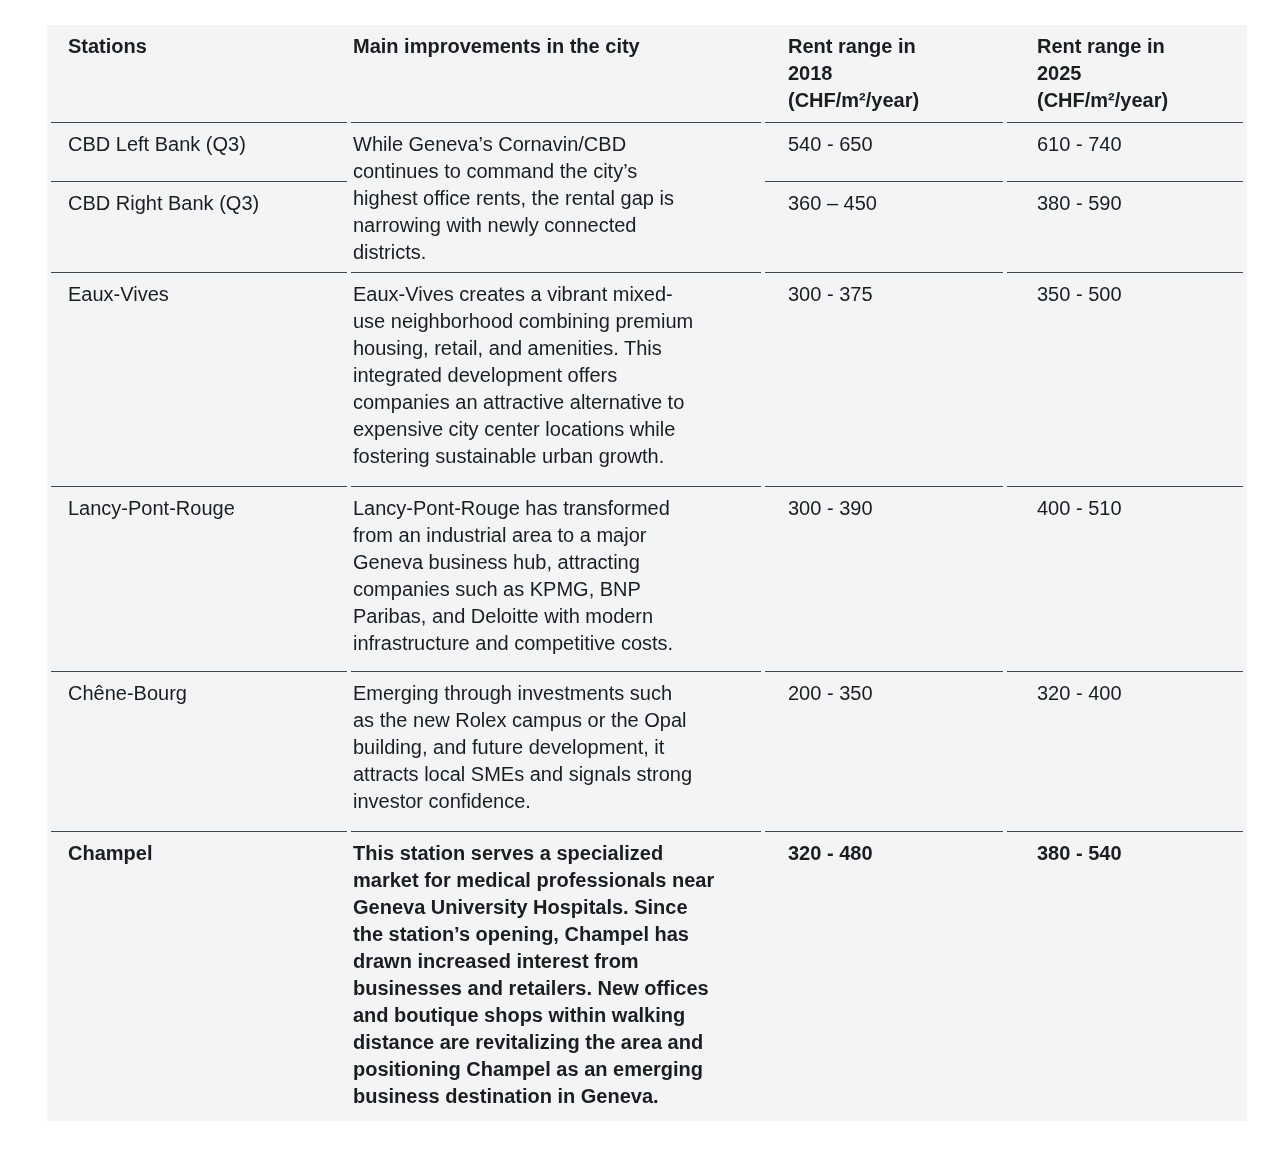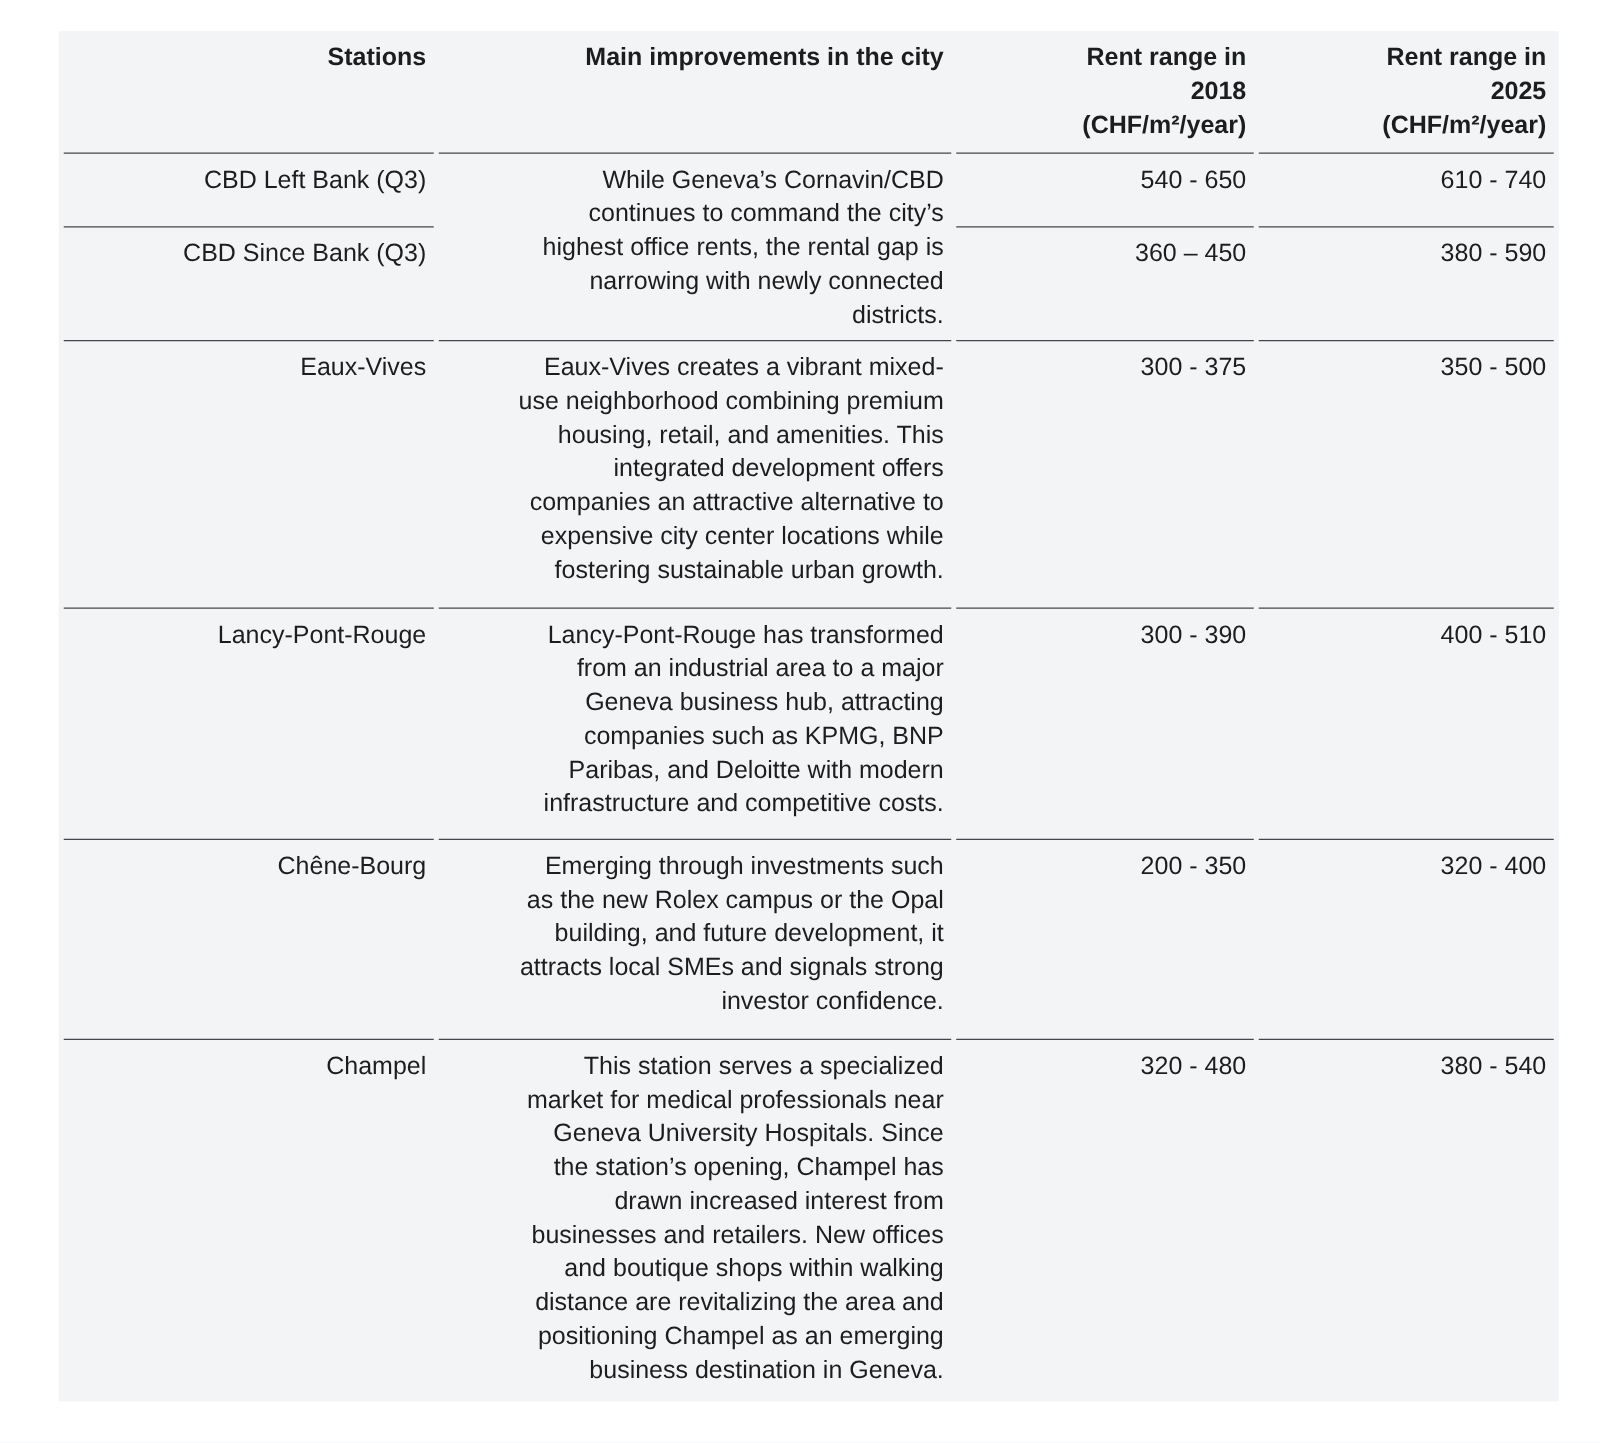--- a/index.html
+++ b/index.html
@@ -17,31 +17,31 @@
     border-collapse: separate;
     border-spacing: 4px 0;
     table-layout: fixed;
     width: 1200px;
     background: #f2f4f6;
     font-size: 20px;
     line-height: 27px;
   }
   th, td {
     vertical-align: top;
-    text-align: right;
+    text-align: left;
     padding: 8px 6px 0 0;
     border-bottom: 1.5px solid #43474b;
   }
   th { font-weight: bold; }
   .c1 { padding-left: 17px; }
   .c2 { padding-left: 2px; }
   .c3 { padding-left: 23px; }
   .c4 { padding-left: 30px; }
   .prewrap { white-space: pre-line; }
-  tr.last-row td { border-bottom: none; }
+  tr.last-row td { border-bottom: none; font-weight: bold; }
 </style>
 </head>
 <body>
 
 <div class="page">
   <table class="rent-table">
     <colgroup>
       <col style="width:296px">
       <col style="width:410px">
       <col style="width:238px">
@@ -64,21 +64,21 @@
         <td class="c1">CBD Left Bank (Q3)</td>
         <td class="c2 prewrap" rowspan="2">While Geneva’s Cornavin/CBD
 continues to command the city’s
 highest office rents, the rental gap is
 narrowing with newly connected
 districts.</td>
         <td class="c3">540 - 650</td>
         <td class="c4">610 - 740</td>
       </tr>
       <tr style="height:91px">
-        <td class="c1">CBD Since Bank (Q3)</td>
+        <td class="c1">CBD Right Bank (Q3)</td>
         <td class="c3">360 – 450</td>
         <td class="c4">380 - 590</td>
       </tr>
       <tr style="height:214px">
         <td class="c1">Eaux-Vives</td>
         <td class="c2 prewrap">Eaux-Vives creates a vibrant mixed-
 use neighborhood combining premium
 housing, retail, and amenities. This
 integrated development offers
 companies an attractive alternative to

